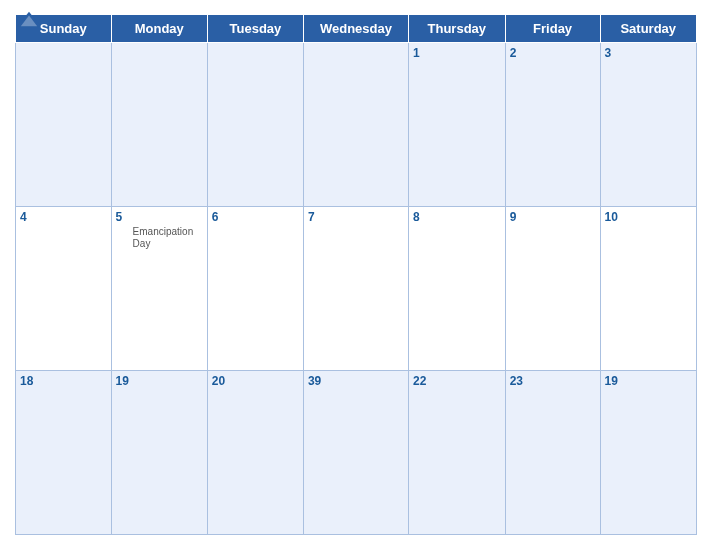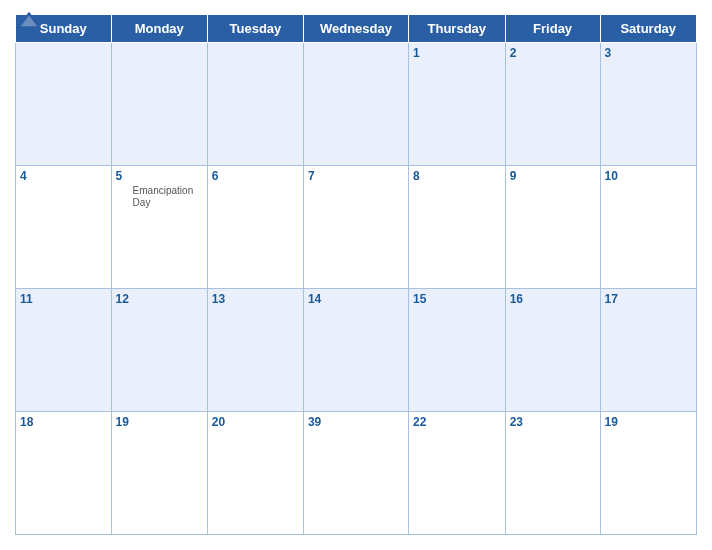--- a/index.html
+++ b/index.html
@@ -178,43 +178,20 @@
         </td>
         <td>
           <span class="day-num">9</span>
         </td>
         <td>
           <span class="day-num">10</span>
         </td>
       </tr>
       <tr>
         <td>
-          <span class="day-num">11</span>
-        </td>
-        <td>
-          <span class="day-num">12</span>
-        </td>
-        <td>
-          <span class="day-num">13</span>
-        </td>
-        <td>
-          <span class="day-num">14</span>
-        </td>
-        <td>
-          <span class="day-num">15</span>
-        </td>
-        <td>
-          <span class="day-num">16</span>
-        </td>
-        <td>
-          <span class="day-num">17</span>
-        </td>
-      </tr>
-      <tr>
-        <td>
           <span class="day-num">18</span>
         </td>
         <td>
           <span class="day-num">19</span>
         </td>
         <td>
           <span class="day-num">20</span>
         </td>
         <td>
           <span class="day-num">39</span>

